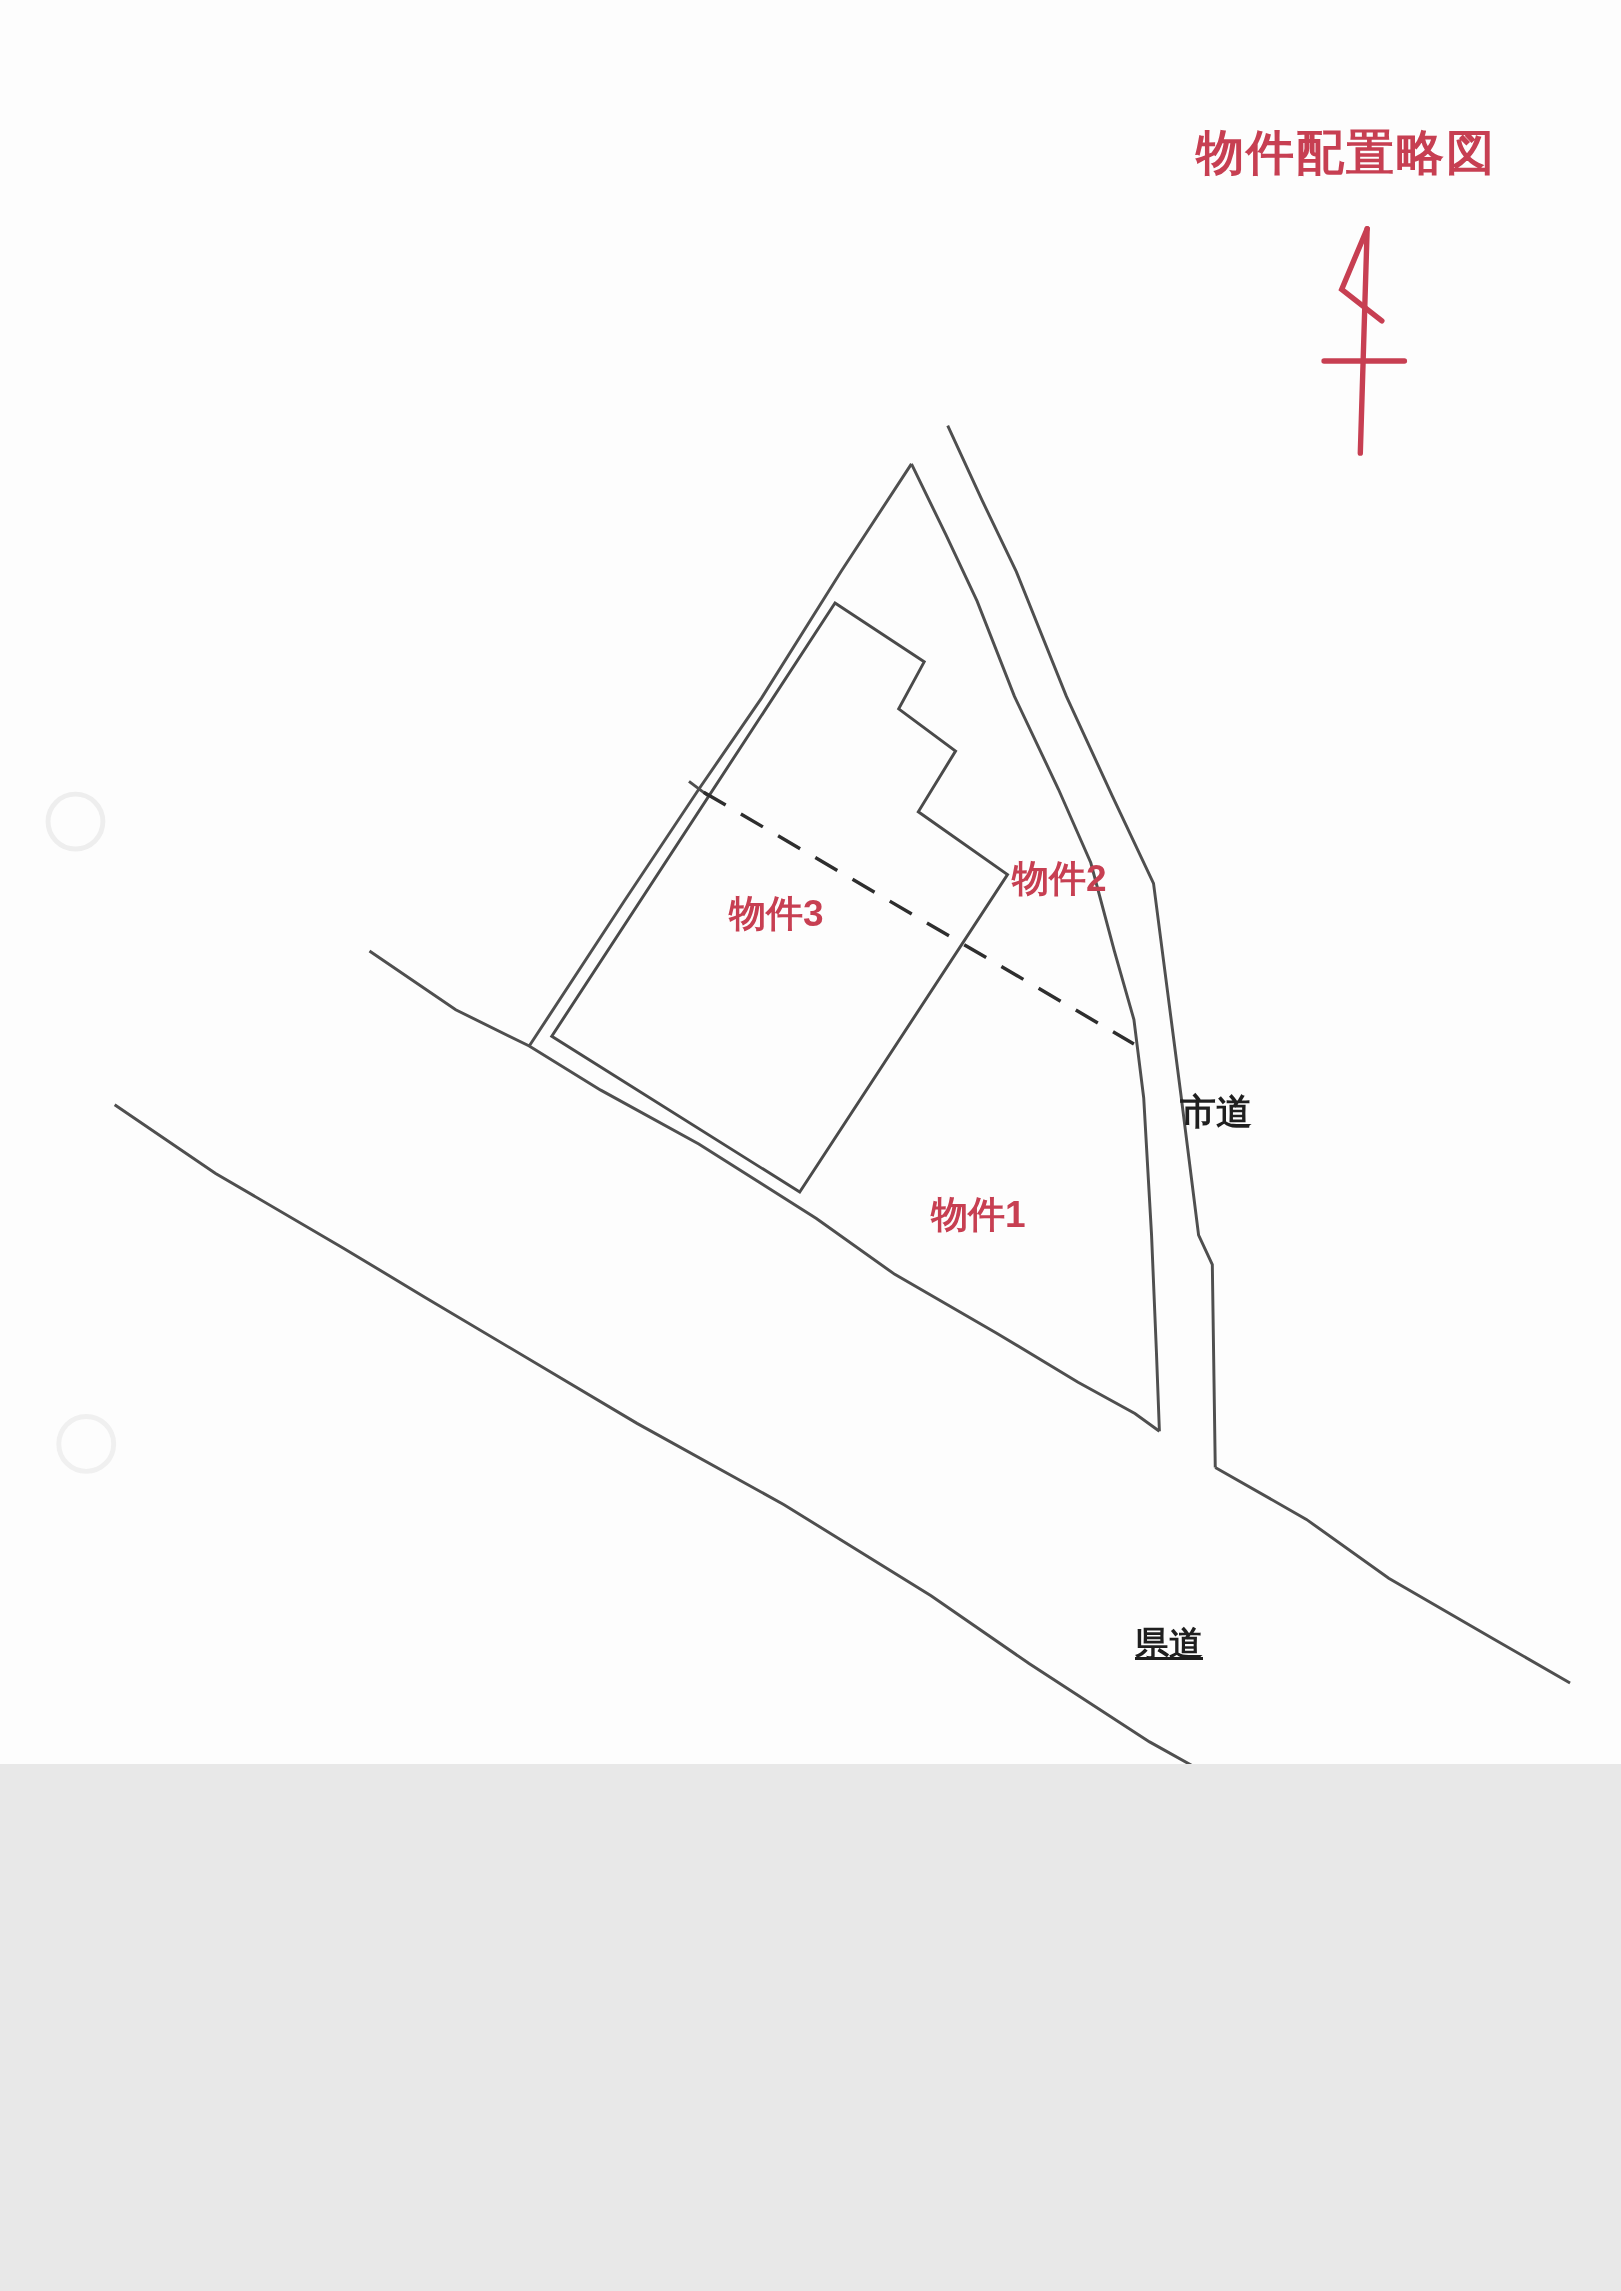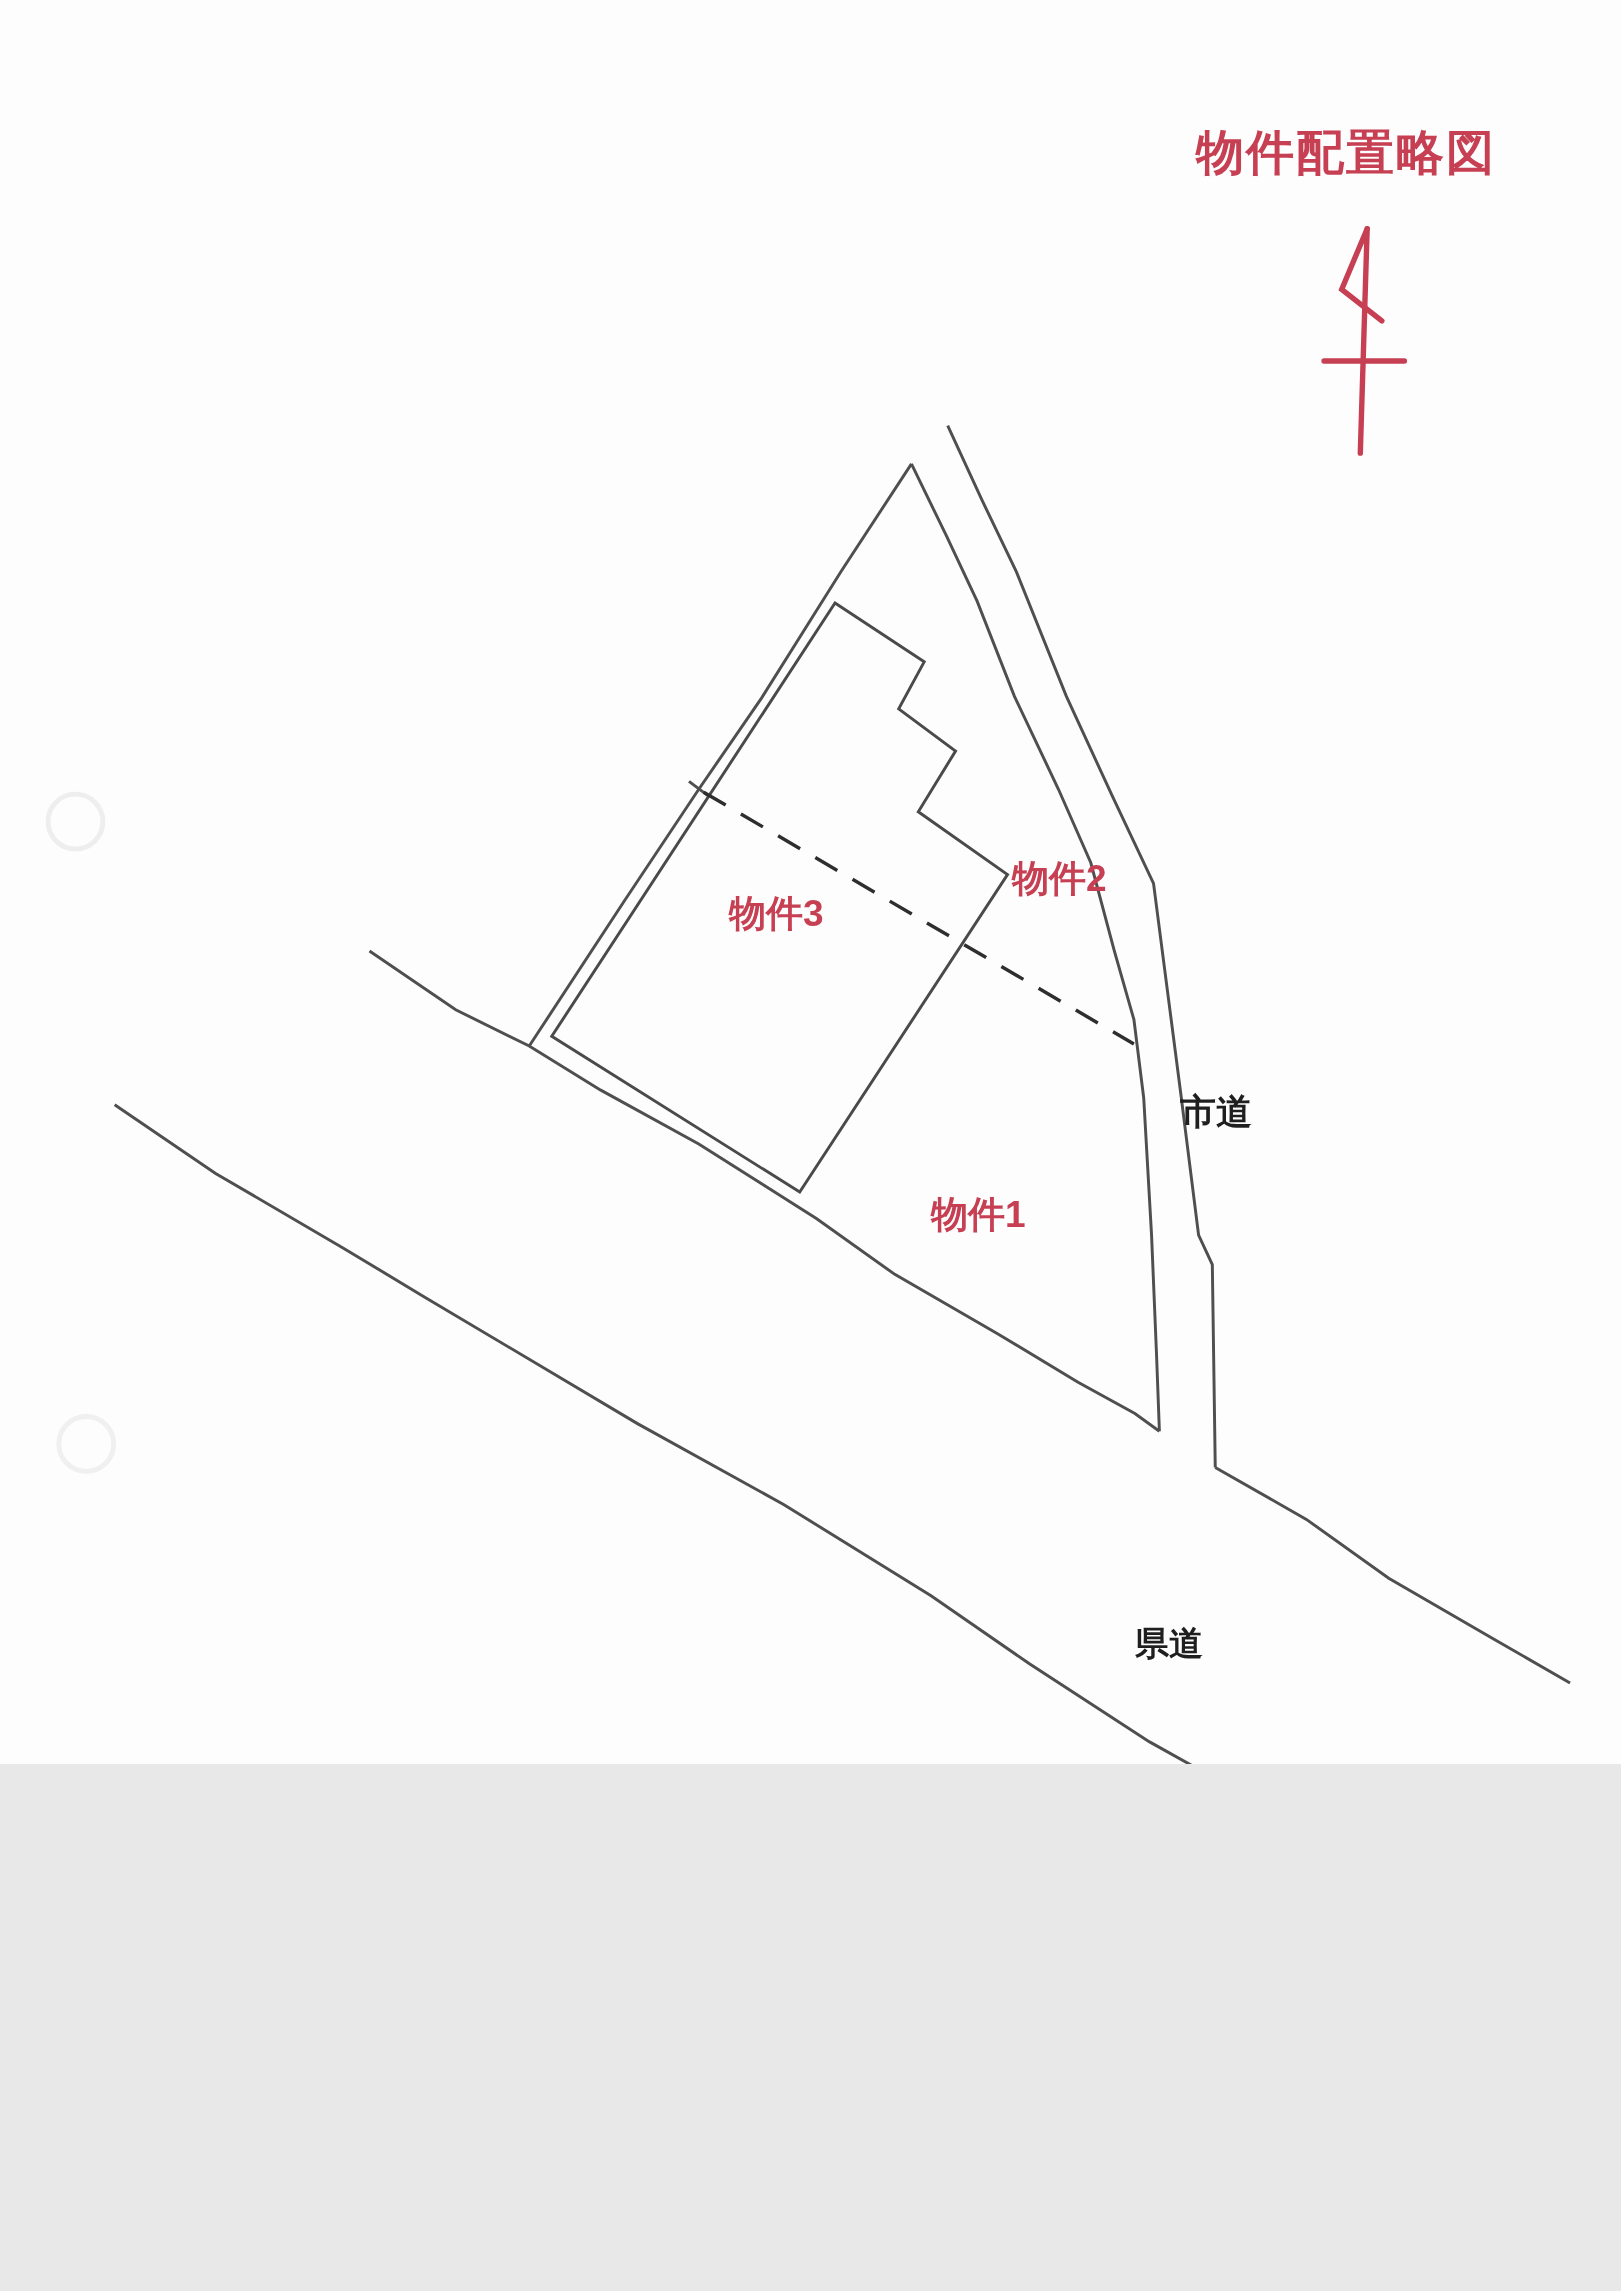--- a/index.html
+++ b/index.html
@@ -12,21 +12,21 @@
   }
   svg.plan{position:absolute;left:0;top:0;width:1621px;height:2292px;}
   .txt{position:absolute;white-space:nowrap;line-height:1;}
   .red{color:#c73f52;}
   .black{color:#1f1f1f;}
   .title{left:1196px;top:129px;font-size:48px;font-weight:bold;letter-spacing:2px;}
   .b3{left:729px;top:895px;font-size:37px;font-weight:600;}
   .b2{left:1012px;top:860px;font-size:37px;font-weight:600;}
   .b1{left:931px;top:1159px;font-size:37px;font-weight:600;margin-top:37px;}
   .shidou{left:1168px;top:1094px;font-size:36px;font-weight:600;margin-left:12px;}
-  .kendou{left:1135px;top:1626px;font-size:34px;font-weight:600;}
+  .kendou{left:1135px;top:1626px;font-size:34px;font-weight:600;text-decoration:underline;}
   .caseno{left:1006px;top:2023px;font-size:49px;font-weight:600;letter-spacing:1px;}
 </style>
 </head>
 <body>
 
 <div class="page">
 
   <svg class="plan" viewBox="0 0 1654 2338">
 
     <circle cx="77" cy="838" r="28" fill="none" stroke="#eeeeee" stroke-width="5"></circle>

